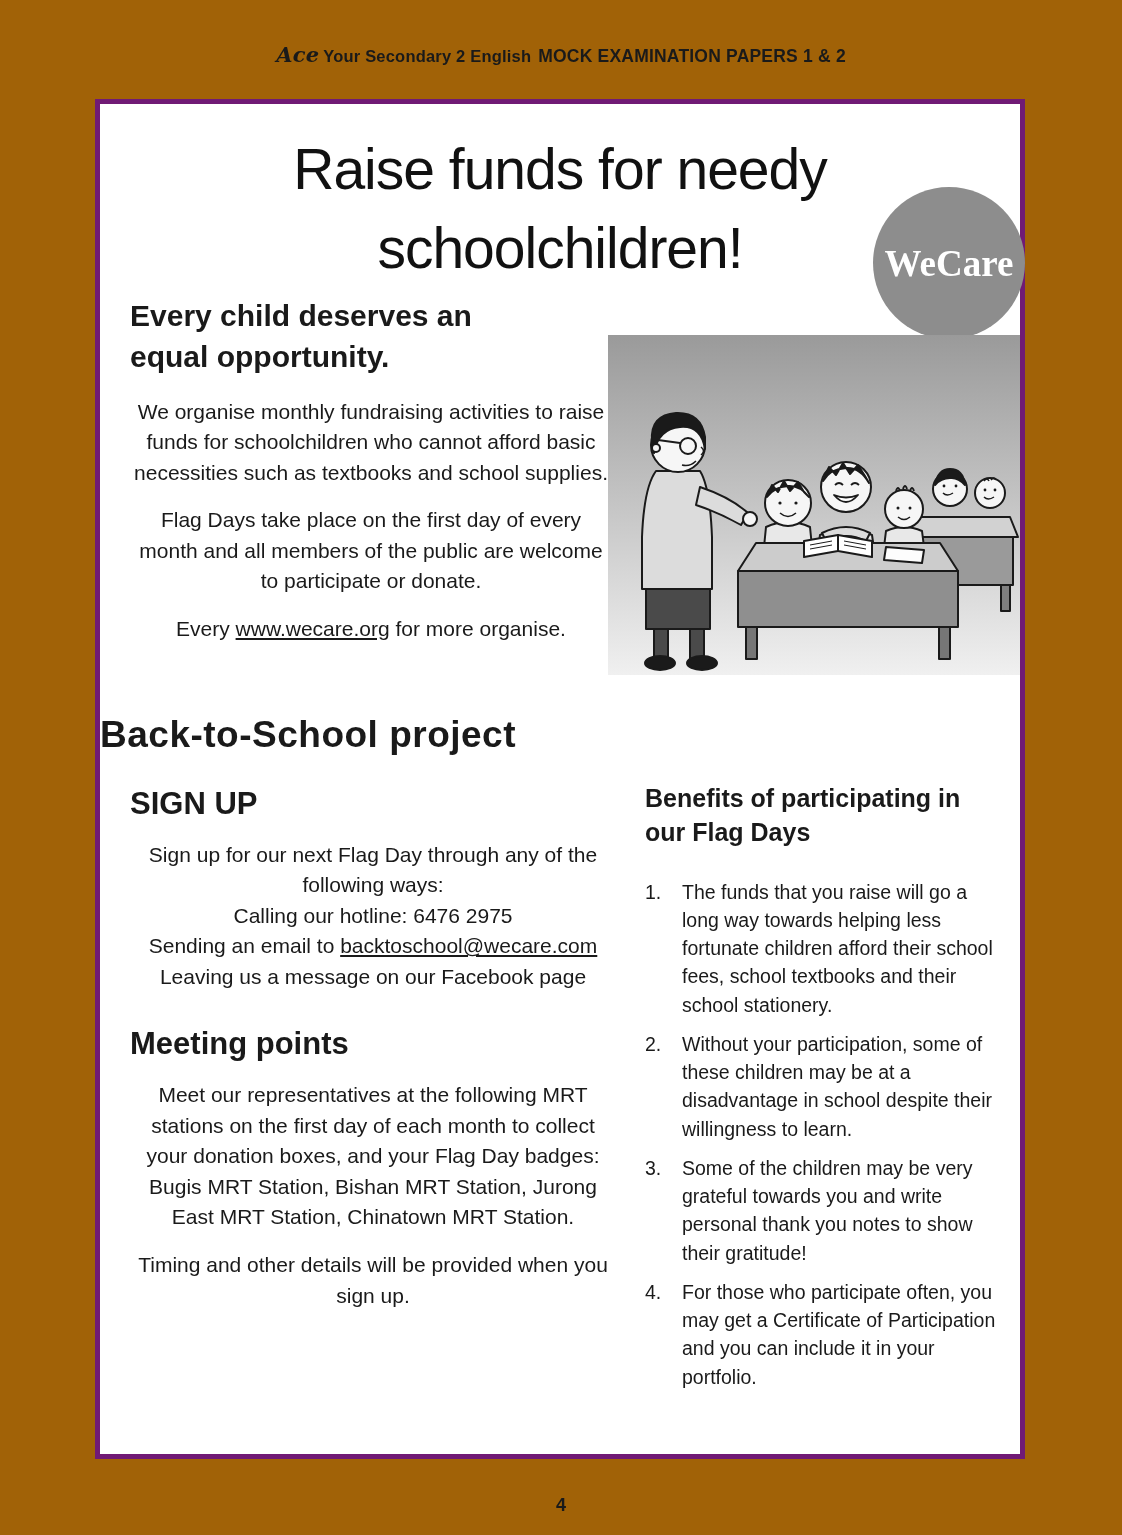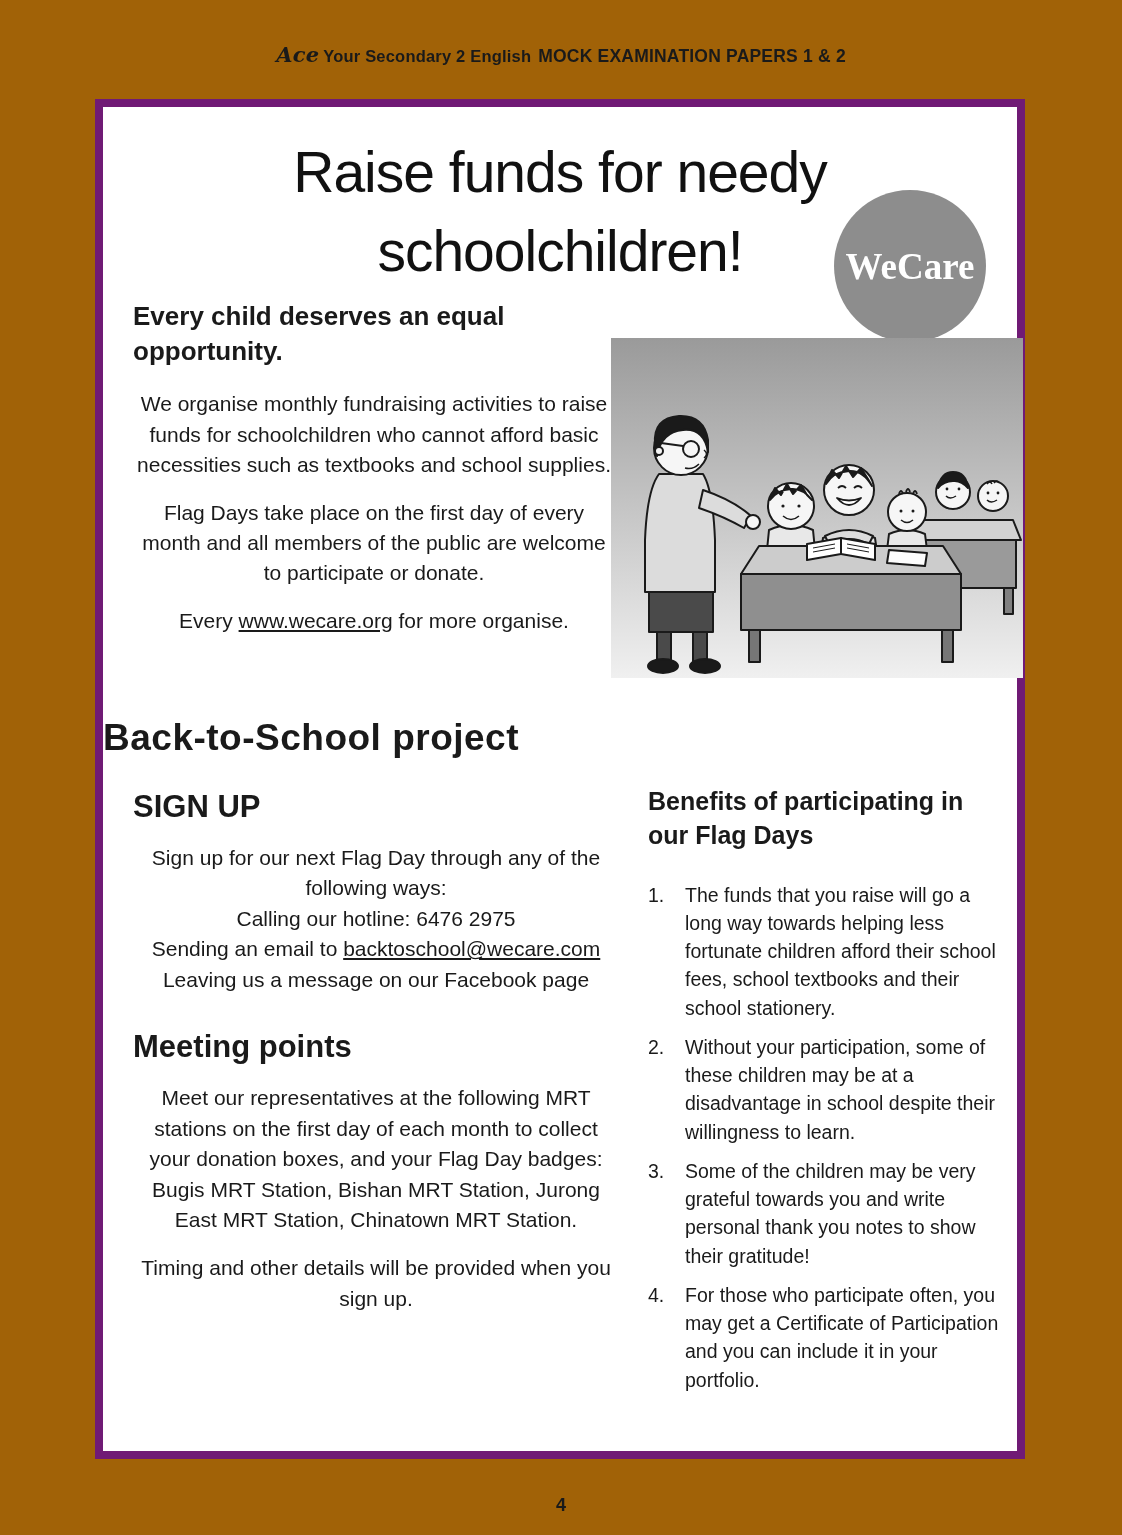--- a/index.html
+++ b/index.html
@@ -35,40 +35,40 @@
   .running-head .series { font-size: 16.5px; margin-right: 7px; }
   .running-head .mock { font-size: 17.5px; }
 
   
   .flyer-box {
     position: absolute;
     left: 95px;
     top: 99px;
     width: 930px;
     height: 1360px;
-    border: 8px solid #701a75;
+    border: 5px solid #701a75;
     background: #ffffff;
   }
 
   .flyer-title {
     position: absolute;
     top: 26px;
     left: 0;
     width: 100%;
     text-align: center;
     font-size: 57px;
     font-weight: 400;
     letter-spacing: -1px;
     line-height: 1.38;
     color: #111;
   }
 
   .wecare-logo {
     position: absolute;
-    left: 731px;
+    left: 773px;
     top: 83px;
     width: 152px;
     height: 152px;
     border-radius: 50%;
     background: #8d8d8d;
     display: flex;
     align-items: center;
     justify-content: center;
     overflow: visible;
   }
@@ -80,21 +80,21 @@
     white-space: nowrap;
   }
 
   .intro-col {
     position: absolute;
     left: 30px;
     top: 192px;
     width: 482px;
   }
   .intro-heading {
-    font-size: 26px;
+    font-size: 30px;
     font-weight: bold;
     line-height: 1.35;
     width: 420px;
     margin-bottom: 20px;
   }
   .body-text {
     font-size: 21px;
     line-height: 1.45;
     margin-bottom: 17px;
     text-align: center;

